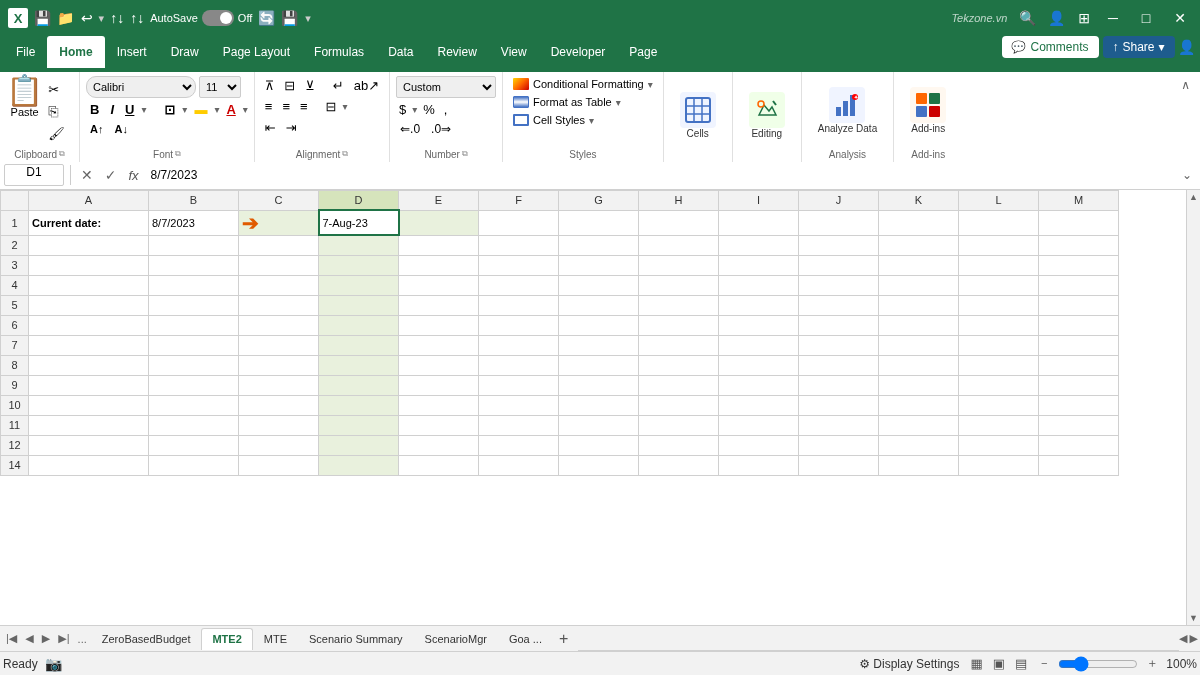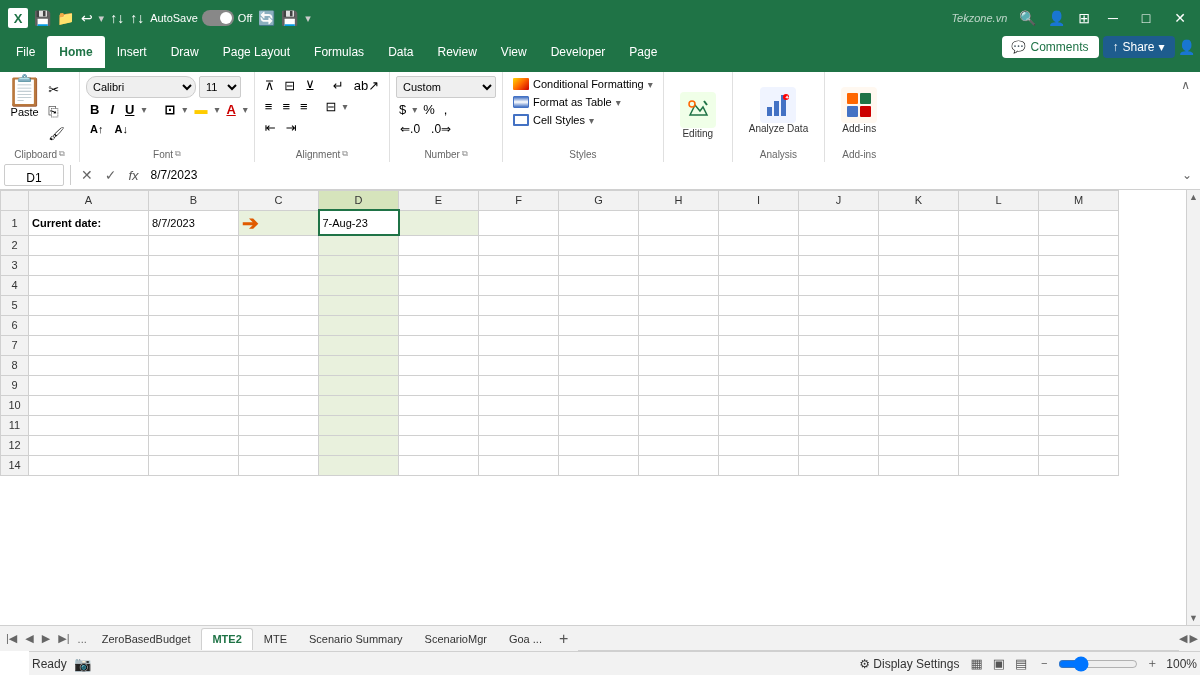--- a/index.html
+++ b/index.html
@@ -154,21 +154,21 @@
       gap: 4px;
     }
     .cell-ref-box {
       border: 1px solid #ccc;
       border-radius: 2px;
       width: 60px;
       height: 22px;
       text-align: center;
       font-size: 12px;
       display: flex;
-      align-items: flex-end;
+      align-items: flex-start;
       justify-content: center;
       padding: 0 4px;
     }
     .formula-separator { width: 1px; background: #ccc; height: 20px; margin: 0 2px; }
     .formula-btns { display: flex; align-items: center; gap: 4px; font-size: 14px; color: #666; }
     .formula-btn { cursor: pointer; padding: 2px 4px; border-radius: 2px; }
     .fx-label { font-style: italic; font-size: 13px; color: #555; padding: 0 4px; }
     .formula-input {
       flex: 1;
       border: none;
@@ -285,21 +285,20 @@
 
     
     .status-bar {
       background: #f2f2f2;
       border-top: 1px solid #d0d0d0;
       height: 24px;
       display: flex;
       align-items: center;
       padding: 0 3px;
       justify-content: space-between;
-      margin-left: 29px;
     }
     .status-left { display: flex; align-items: center; gap: 8px; }
     .status-right { display: flex; align-items: center; gap: 8px; }
     .status-text { font-size: 12px; color: #333; }
     .view-btns { display: flex; gap: 4px; }
     .view-btn { font-size: 13px; cursor: pointer; padding: 1px 3px; color: #555; }
     .zoom-slider { width: 80px; cursor: pointer; }
     .zoom-pct { font-size: 12px; color: #333; }
 
     
@@ -594,20 +593,37 @@
             <span class="cell-styles-icon"></span>
             <span style="font-size:11px;">Cell Styles</span>
             <span style="font-size:10px; color:#666; margin-left:auto;">▾</span>
           </div>
         </div>
         <div class="ribbon-group-label">
           <span>Styles</span>
         </div>
       </div>
 
+      <div class="ribbon-group" style="min-width:60px; align-items:center;">
+        <div class="ribbon-group-content" style="justify-content:center; align-items:center; flex-direction:column; padding: 4px;">
+          <div class="big-ribbon-btn">
+            <div class="cells-icon-box">
+              <svg width="28" height="28" viewBox="0 0 28 28">
+                <rect x="2" y="2" width="24" height="24" rx="2" fill="none" stroke="#4472c4" stroke-width="2"></rect>
+                <line x1="10" y1="2" x2="10" y2="26" stroke="#4472c4" stroke-width="1.5"></line>
+                <line x1="18" y1="2" x2="18" y2="26" stroke="#4472c4" stroke-width="1.5"></line>
+                <line x1="2" y1="10" x2="26" y2="10" stroke="#4472c4" stroke-width="1.5"></line>
+                <line x1="2" y1="18" x2="26" y2="18" stroke="#4472c4" stroke-width="1.5"></line>
+              </svg>
+            </div>
+            <span class="label">Cells</span>
+          </div>
+        </div>
+        <div class="ribbon-group-label"></div>
+      </div>
 
       <div class="ribbon-group" style="min-width:65px; align-items:center;">
         <div class="ribbon-group-content" style="justify-content:center; align-items:center; flex-direction:column; padding:4px;">
           <div class="big-ribbon-btn">
             <div style="width:36px; height:36px; background:#f0ffe8; border-radius:4px; display:flex; align-items:center; justify-content:center;">
               <svg width="26" height="26" viewBox="0 0 26 26">
                 <path d="M5 18 L10 8 L15 14 L18 10 L22 18 Z" fill="none" stroke="#1f7346" stroke-width="1.5"></path>
                 <circle cx="7" cy="7" r="3" fill="none" stroke="#ff6600" stroke-width="1.5"></circle>
                 <line x1="19" y1="4" x2="22" y2="8" stroke="#1f7346" stroke-width="2"></line>
               </svg>

